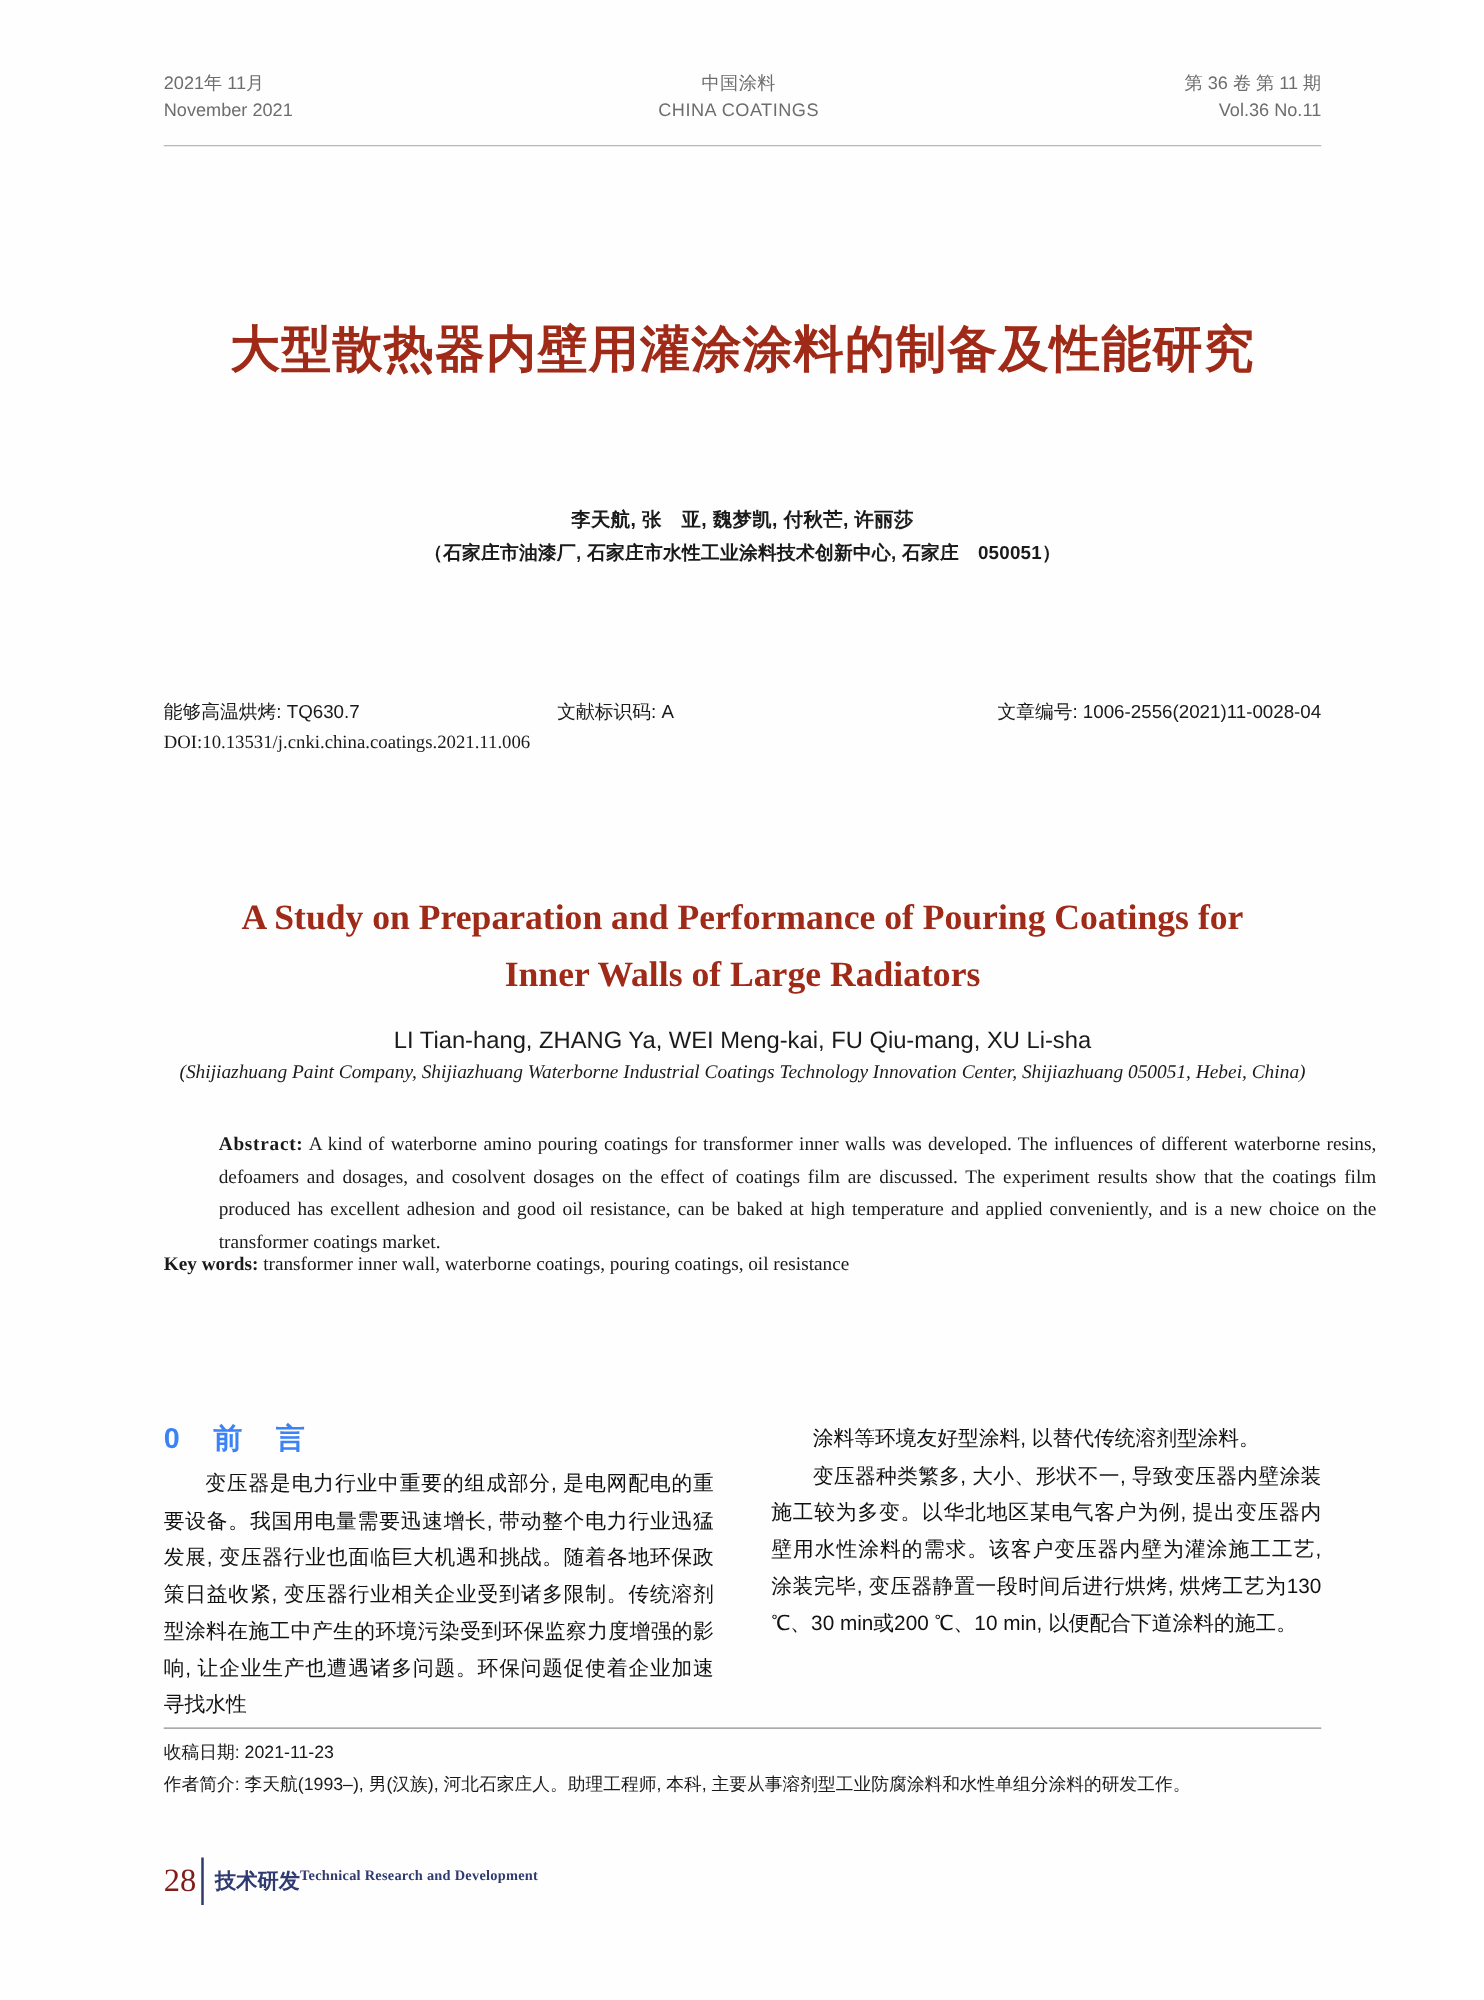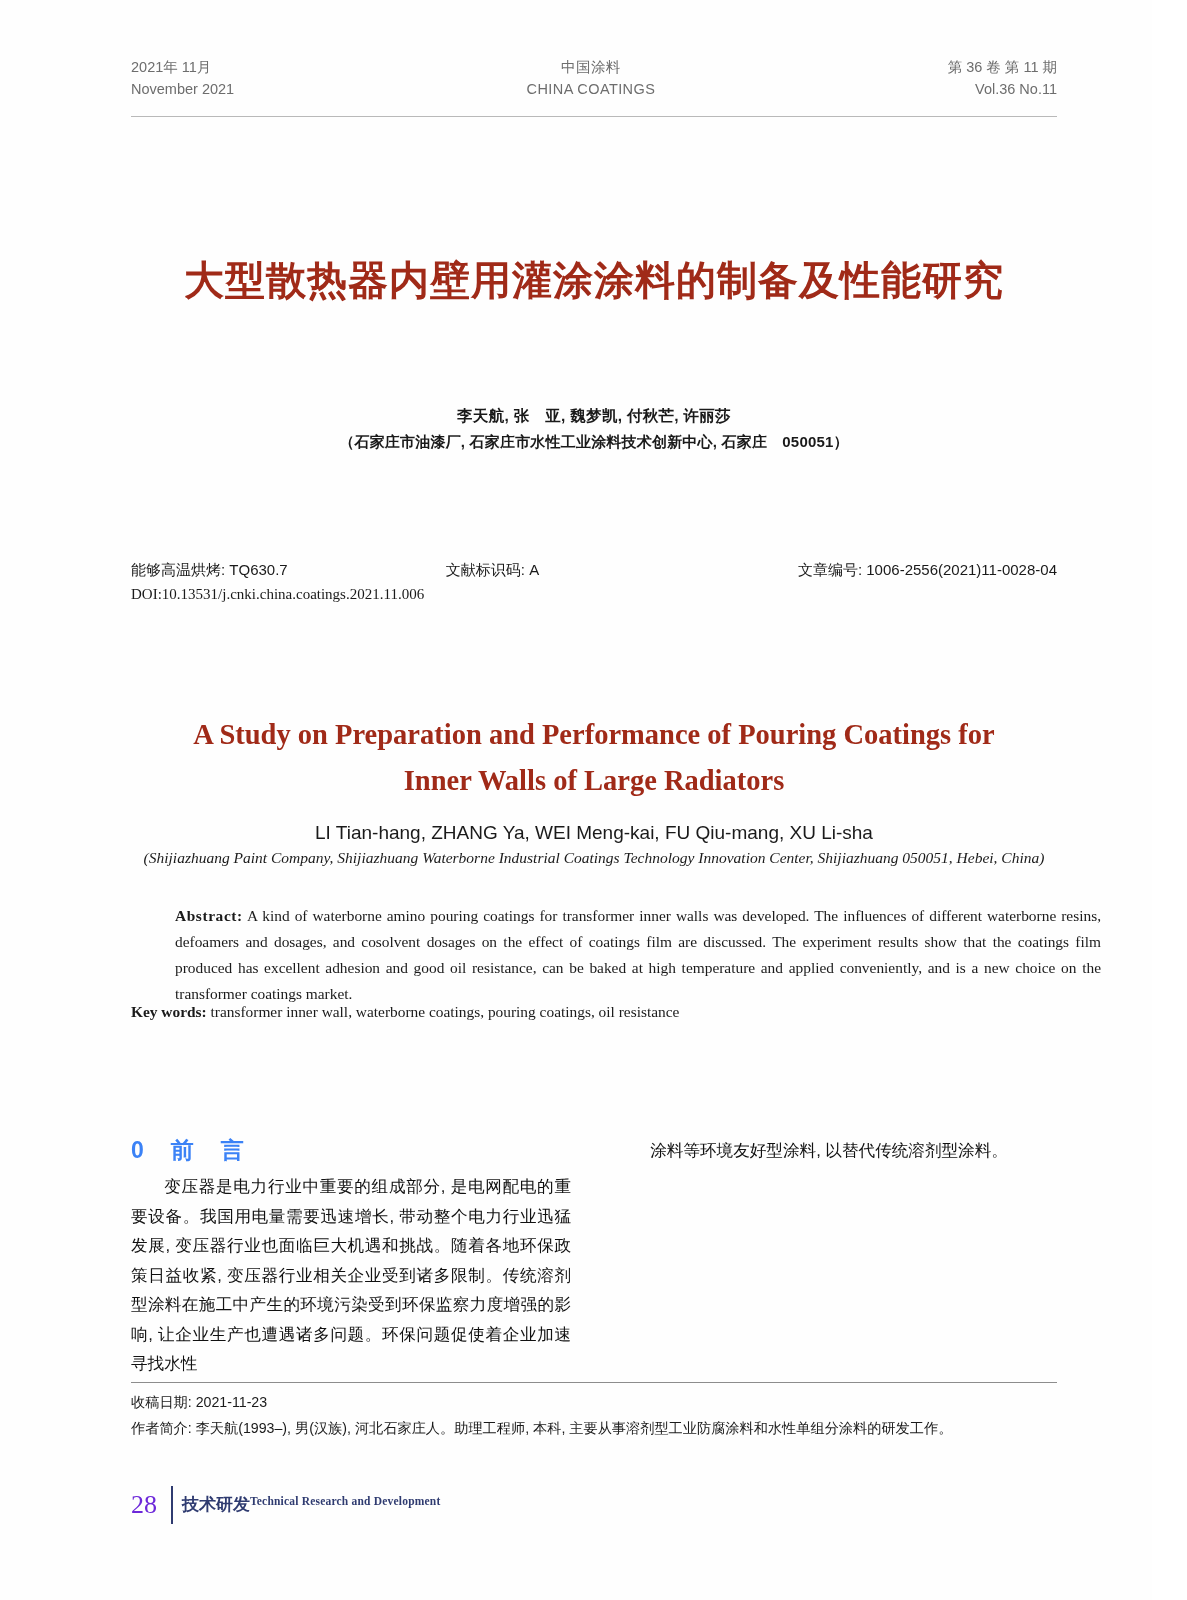--- a/index.html
+++ b/index.html
@@ -256,22 +256,22 @@
     position: absolute;
     left: 131px;
     top: 1486px;
     width: 400px;
     display: flex;
     align-items: center;
   }
   .footer-num {
     font-family: "Liberation Serif", serif;
     font-size: 26px;
-    color: #6d28d9;
-    padding-right: 14px;
+    color: #7f1d1d;
+    padding-right: 4px;
   }
   .footer-bar {
     width: 2px;
     height: 38px;
     background: #2f3b70;
     margin-right: 9px;
   }
   .footer-cn {
     font-family: "Liberation Sans", sans-serif;
     font-size: 17px;
@@ -349,20 +349,21 @@
   </div>
 
   <div class="section-head">0　前　言</div>
 
   <div class="col-left">
     <p>变压器是电力行业中重要的组成部分, 是电网配电的重要设备。我国用电量需要迅速增长, 带动整个电力行业迅猛发展, 变压器行业也面临巨大机遇和挑战。随着各地环保政策日益收紧, 变压器行业相关企业受到诸多限制。传统溶剂型涂料在施工中产生的环境污染受到环保监察力度增强的影响, 让企业生产也遭遇诸多问题。环保问题促使着企业加速寻找水性</p>
   </div>
 
   <div class="col-right">
     <p>涂料等环境友好型涂料, 以替代传统溶剂型涂料。</p>
+    <p>变压器种类繁多, 大小、形状不一, 导致变压器内壁涂装施工较为多变。以华北地区某电气客户为例, 提出变压器内壁用水性涂料的需求。该客户变压器内壁为灌涂施工工艺, 涂装完毕, 变压器静置一段时间后进行烘烤, 烘烤工艺为130 ℃、30 min或200 ℃、10 min, 以便配合下道涂料的施工。</p>
   </div>
 
   <div class="foot-rule"></div>
   <div class="footnotes">
     <div>收稿日期: 2021-11-23</div>
     <div>作者简介: 李天航(1993–), 男(汉族), 河北石家庄人。助理工程师, 本科, 主要从事溶剂型工业防腐涂料和水性单组分涂料的研发工作。</div>
   </div>
 
   <div class="footer">
     <div class="footer-num">28</div>

